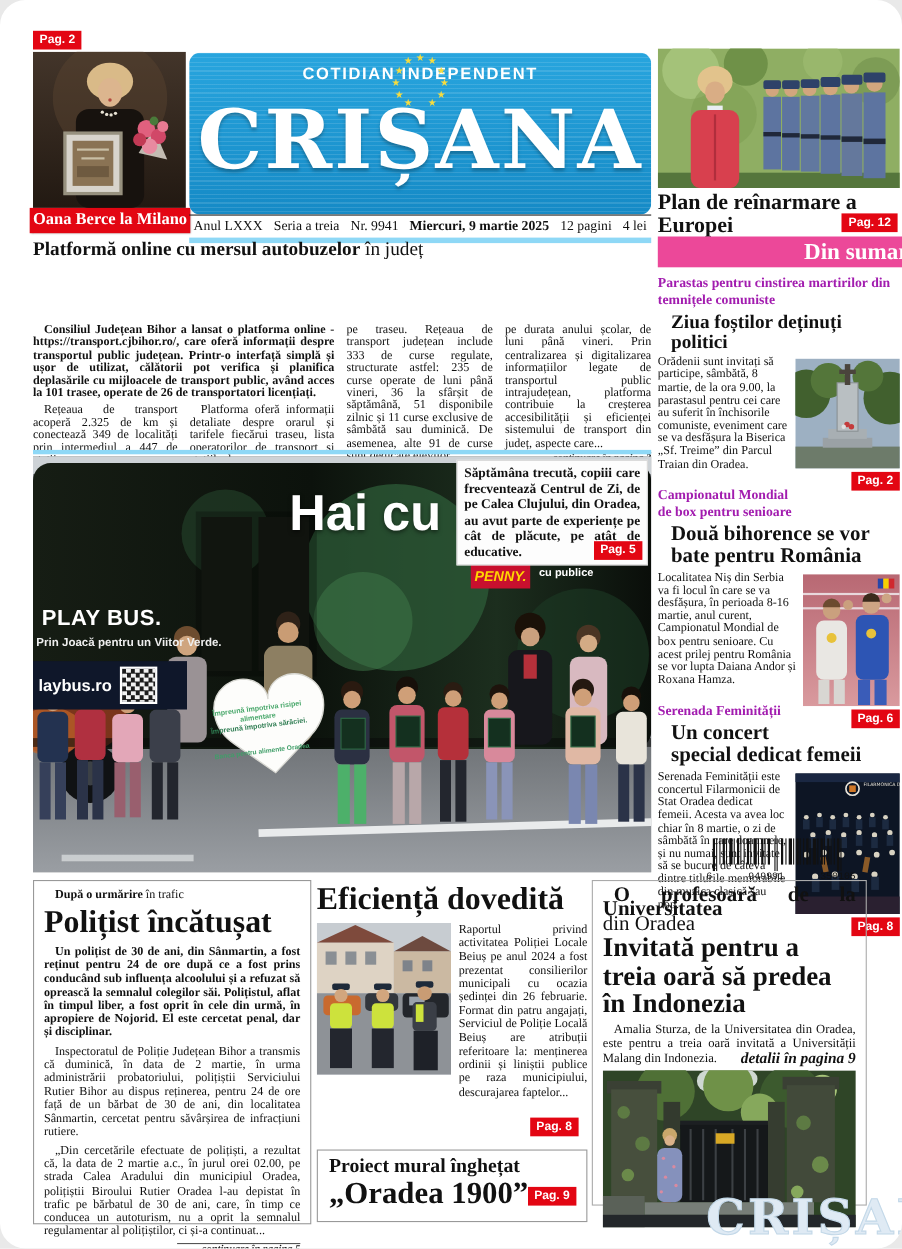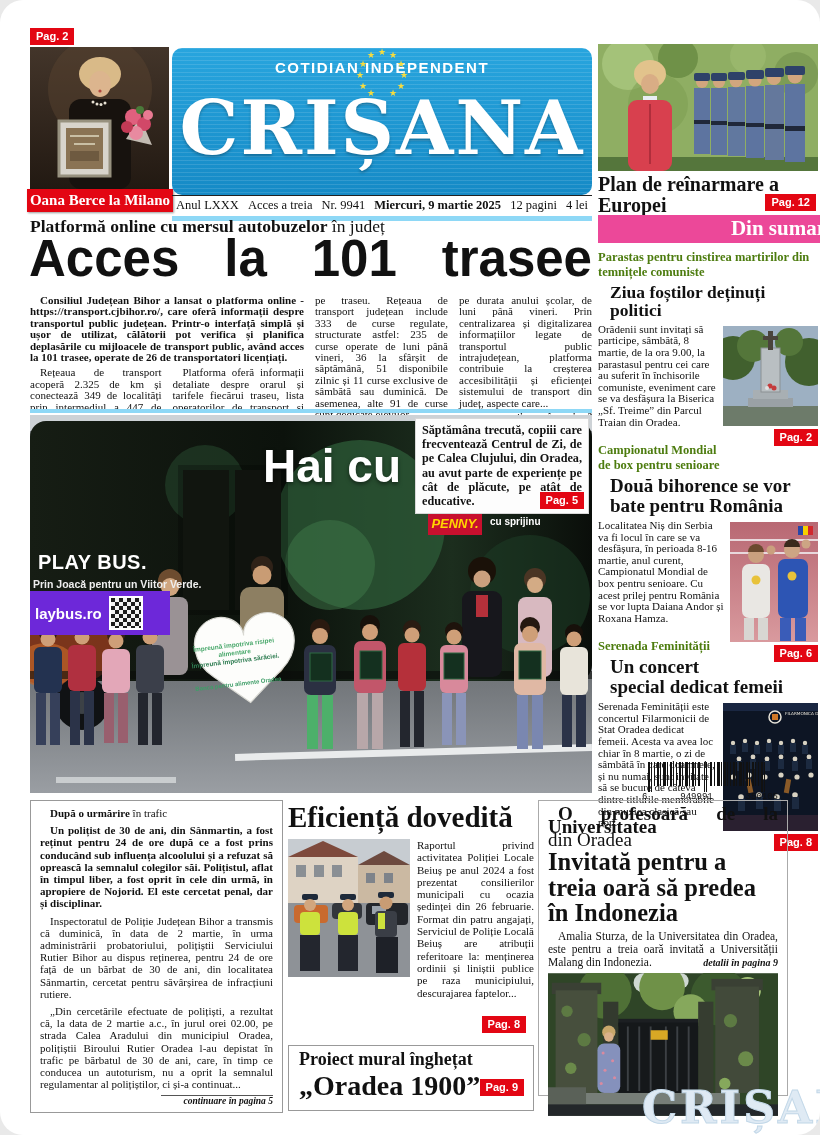--- a/index.html
+++ b/index.html
@@ -55,21 +55,21 @@
   #main-rule{position:absolute;left:30px;top:409px;width:562px;height:4px;background:#8ed8f6;}
 
   
   #bus-photo{position:absolute;left:30px;top:415px;width:562px;height:378px;background:#7d8186;overflow:hidden;}
   .bus-hai{position:absolute;left:233px;top:24px;color:#fff;font-family:"Liberation Sans",sans-serif;
            font-weight:bold;font-size:46px;white-space:nowrap;text-shadow:0 2px 4px rgba(0,0,0,.5);}
   .bus-brand{position:absolute;left:8px;top:136px;color:#ffffff;font-family:"Liberation Sans",sans-serif;
            font-weight:bold;font-size:20px;letter-spacing:.5px;}
   .bus-tagline{position:absolute;left:3px;top:163px;color:#eee;font-family:"Liberation Sans",sans-serif;
            font-weight:bold;font-size:10.5px;}
-  .bus-urlbox{position:absolute;left:0;top:176px;width:140px;height:44px;background:#6d28d9;
+  .bus-urlbox{position:absolute;left:0;top:186px;width:140px;height:44px;background:#0f172a;
            display:flex;align-items:center;gap:7px;padding-left:5px;box-sizing:border-box;}
   .bus-url{color:#fff;font-family:"Liberation Sans",sans-serif;font-weight:bold;font-size:15px;}
   .qr{width:30px;height:30px;border:2px solid #fff;
       background:repeating-conic-gradient(#f2f2f2 0% 25%,#1c1c1c 0% 50%);background-size:8px 8px;}
   .penny-box{position:absolute;left:398px;top:96px;width:54px;height:24px;background:#c8102e;
       color:#ffd600;font-family:"Liberation Sans",sans-serif;font-weight:bold;font-style:italic;font-size:13px;
       display:flex;align-items:center;justify-content:center;}
   .sponsor-note{position:absolute;left:460px;top:101px;color:#fff;font-family:"Liberation Sans",sans-serif;
       font-weight:bold;font-size:10px;}
   .heart-text{position:absolute;left:150px;top:226px;width:112px;transform:rotate(-7deg);text-align:center;
@@ -79,21 +79,21 @@
   #bus-caption{position:absolute;left:385px;top:3px;width:174px;min-height:74px;background:#fdfdfd;
       border:1px solid #d8d8d8;padding:4px 6px 5px 6px;box-sizing:border-box;
       font-weight:bold;font-size:12.2px;line-height:14.2px;text-align:justify;}
   #bus-caption .badge{position:absolute;right:4px;bottom:4px;}
 
   
   #din-sumar{position:absolute;left:598px;top:215px;width:228px;height:28px;background:#ec4899;color:#fff;
       font-weight:bold;font-size:21px;line-height:27px;padding-left:10px;box-sizing:border-box;text-align:right;}
   #sidebar{position:absolute;left:598px;top:250px;width:220px;}
   .side-art{margin-bottom:15px;}
-  .side-kicker{color:#4d7c0f;font-weight:bold;font-size:12.5px;line-height:1.2;margin:0 0 3px 0;}
+  .side-kicker{color:#a21caf;font-weight:bold;font-size:12.5px;line-height:1.2;margin:0 0 3px 0;}
   .side-headline{font-weight:bold;font-size:17.5px;line-height:1.05;margin:0 0 4px 12px;font-family:Liberation Serif, serif;}
   .side-headline.big{font-size:19px;}
   .side-body{font-size:11px;line-height:11.6px;margin:0;}
   .side-img{float:right;margin:2px 0 2px 6px;text-align:right;}
   .side-img .badge{margin-top:3px;}
   .clear{clear:both;}
 
   
   #barcode{position:absolute;left:640px;top:762px;width:140px;text-align:center;}
   #barcode-digits{display:flex;justify-content:space-between;font-family:"Liberation Mono",monospace;
@@ -121,21 +121,21 @@
   #mural-box .box-kicker{font-size:18px;font-weight:bold;}
   #mural-box h1{font-size:28px;margin:2px 0 0 0;line-height:1;}
   #mural-box .badge{position:absolute;right:9px;top:33px;}
 
   
   #prof-box{position:absolute;left:538px;top:800px;width:250px;height:296px;border:1px solid #aaa;
       padding:6px 9px;box-sizing:border-box;}
   #prof-box .box-kicker{font-size:19px;}
   #prof-box h1{font-size:24.5px;margin:3px 0 4px 0;line-height:1.05;}
   #prof-box p{margin:0;font-size:11.5px;line-height:13px;text-align:justify;text-indent:10px;}
-  .details-note{float:right;font-style:italic;font-weight:bold;font-size:10px;}
+  .details-note{float:right;font-style:italic;font-weight:bold;font-size:14px;}
   #prof-photo{margin-top:4px;}
 
   #watermark{position:absolute;left:642px;top:1082px;font-family:"DejaVu Serif",serif;font-weight:bold;
       font-size:44px;letter-spacing:3px;color:#dfeaf4;-webkit-text-stroke:1px #c3d8e8;z-index:6;}
 </style>
 </head>
 <body>
 
 <div id="page">
 
@@ -189,21 +189,21 @@
           <text x="8" y="32">★</text>
         <text x="11" y="21">★</text>
           <text x="19" y="12">★</text>
       </g>
     </svg>
     <div id="masthead-title">CRIȘANA</div>
   </div>
   <div id="info-bar">
     <div id="info-row">
       <span>Anul LXXX</span>
-      <span>Acces a treia</span>
+      <span>Seria a treia</span>
       <span>Nr. 9941</span>
       <span class="b">Miercuri, 9 martie 2025</span>
       <span>12 pagini</span>
       <span>4 lei</span>
     </div>
     <div id="info-cyan"></div>
   </div>
 
   <div id="europe-photo">
     <svg viewBox="0 0 220 127" width="220" height="127">
@@ -248,21 +248,20 @@
     </svg>
   </div>
   <div id="plan-block">
     <div id="plan-headline">Plan de reînarmare a Europei</div>
     <span id="plan-badge" class="badge">Pag. 12</span>
   </div>
 
   <div id="main-kicker">
     <span class="kb">Platformă online cu mersul autobuzelor</span><span> în județ</span>
   </div>
-  <div id="main-headline">Acces la 101 trasee</div>
   <div id="main-body">
     <div class="left-half">
       <p class="lead">Consiliul Județean Bihor a lansat o platforma online - https://transport.cjbihor.ro/, care oferă informații despre transportul public județean. Printr-o interfață simplă și ușor de utilizat, călătorii pot verifica și planifica deplasările cu mijloacele de transport public, având acces la 101 trasee, operate de 26 de transportatori licențiați.</p>
       <div class="twocols">
         <div>Rețeaua de transport acoperă 2.325 de km și conectează 349 de localități prin intermediul a 447 de stații.</div>
         <div>Platforma oferă informații detaliate despre orarul și tarifele fiecărui traseu, lista operatorilor de transport și stațiile de</div>
       </div>
     </div>
     <div class="mcol">pe traseu. Rețeaua de transport județean include 333 de curse regulate, structurate astfel: 235 de curse operate de luni până vineri, 36 la sfârșit de săptămână, 51 disponibile zilnic și 11 curse exclusive de sâmbătă sau duminică. De asemenea, alte 91 de curse sunt dedicate elevilor</div>
     <div class="mcol">
@@ -402,21 +401,21 @@
       </g>
     </svg>
     <div class="bus-hai">Hai cu n</div>
     <div class="bus-brand">PLAY BUS.</div>
     <div class="bus-tagline">Prin Joacă pentru un Viitor Verde.</div>
     <div class="bus-urlbox">
       <span class="bus-url">laybus.ro</span>
       <span class="qr"></span>
     </div>
     <div class="penny-box">PENNY.</div>
-    <div class="sponsor-note">cu sprijinu</div>
+    <div class="sponsor-note">cu publice</div>
     <div class="heart-text">
       <span>Împreună împotriva risipei alimentare</span>
       <span class="l2">Împreună împotriva sărăciei.</span>
       <span class="logo">Banca pentru alimente Oradea</span>
     </div>
     <div id="bus-caption">
       <span>Săptămâna trecută, copiii care frecventează Centrul de Zi, de pe Calea Clujului, din Oradea, au avut parte de experiențe pe cât de plăcute, pe atât de educative.</span>
       <span class="badge">Pag. 5</span>
     </div>
   </div>
@@ -603,20 +602,21 @@
     </svg>
     <div id="barcode-digits">
       <span>6</span>
       <span>949991</span>
       <span>350105</span>
     </div>
   </div>
 
   <div id="police-box">
     <p class="box-kicker"><span class="kb">După o urmărire</span><span> în trafic</span></p>
+    <h1>Polițist încătușat</h1>
     <p class="pl">Un polițist de 30 de ani, din Sânmartin, a fost reținut pentru 24 de ore după ce a fost prins conducând sub influența alcoolului și a refuzat să oprească la semnalul colegilor săi. Polițistul, aflat în timpul liber, a fost oprit în cele din urmă, în apropiere de Nojorid. El este cercetat penal, dar și disciplinar.</p>
     <p>Inspectoratul de Poliție Județean Bihor a transmis că duminică, în data de 2 martie, în urma administrării probatoriului, polițiștii Serviciului Rutier Bihor au dispus reținerea, pentru 24 de ore față de un bărbat de 30 de ani, din localitatea Sânmartin, cercetat pentru săvârșirea de infracțiuni rutiere.</p>
     <p>„Din cercetările efectuate de polițiști, a rezultat că, la data de 2 martie a.c., în jurul orei 02.00, pe strada Calea Aradului din municipiul Oradea, polițiștii Biroului Rutier Oradea l-au depistat în trafic pe bărbatul de 30 de ani, care, în timp ce conducea un autoturism, nu a oprit la semnalul regulamentar al polițiștilor, ci și-a continuat...</p>
     <span class="cont-note">continuare în pagina 5</span>
   </div>
 
   <div id="beius">
     <h1>Eficiență dovedită</h1>
     <div id="beius-row">
       <span>

